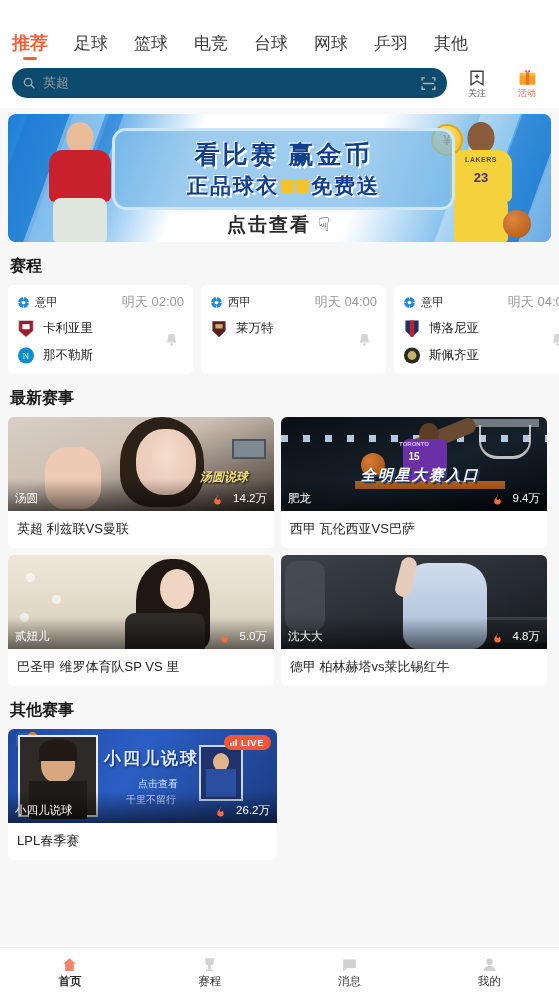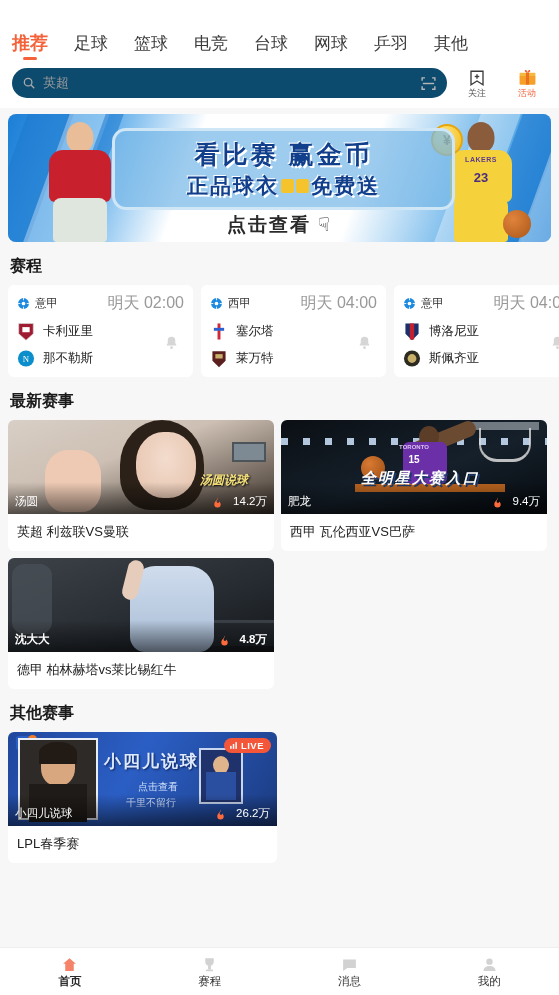--- a/index.html
+++ b/index.html
@@ -95,21 +95,21 @@
   .sec-title { font-size: 16px; font-weight: bold; color: #1a1a1a; padding: 14px 10px 8px 10px; }
 
   
   .sched-scroll { display: flex; gap: 8px; padding: 0 8px; overflow: hidden; }
   .sched-card {
     flex: 0 0 185px; background: #fff; border-radius: 6px; padding: 8px 9px 9px 9px;
     position: relative; min-height: 86px;
   }
   .sc-top { display: flex; align-items: center; gap: 5px; }
   .sc-league { font-size: 11.5px; color: #333; }
-  .sc-time { font-size: 16px; color: #999; margin-left: auto; }
+  .sc-time { font-size: 13px; color: #999; margin-left: auto; }
   .sc-team { display: flex; align-items: center; gap: 8px; margin-top: 8px; }
   .sc-team .nm { font-size: 12.5px; color: #222; }
   .crest { width: 18px; height: 19px; flex: 0 0 18px; }
   .bell { position: absolute; right: 14px; bottom: 22px; }
 
   
   .grid { display: flex; flex-wrap: wrap; gap: 7px; padding: 0 8px; }
   .vcard { width: 266px; background: #fff; border-radius: 6px; overflow: hidden; }
   .vcard.single { width: 269px; }
   .thumb { position: relative; height: 94px; overflow: hidden; }
@@ -153,21 +153,21 @@
   .th2 .wm { left: 30%; bottom: 26px; font-size: 15px; color: #fff; letter-spacing:2px; text-shadow: 2px 2px 0 #1b3a6b; }
   .th2 .wmbar { position:absolute; left:28%; bottom:22px; width:150px; height:8px; background:#d4701f; opacity:.85; }
 
   .th3 { background: linear-gradient(150deg,#e8e0d2 0%,#ded5c4 55%,#c9bfab 100%); }
   .th3 .wall { position:absolute; inset:0; background: linear-gradient(180deg,#efe7d9,#d6ccba); }
   .th3 .fig-hair { position:absolute; left:48%; top:4px; width:74px; height:90px; border-radius:46% 46% 14% 14%; background:#1f1812; }
   .th3 .fig-face { position:absolute; left:57%; top:14px; width:34px; height:40px; border-radius:50%; background:#f0d5c2; }
   .th3 .fig-coat { position:absolute; left:44%; top:58px; width:80px; height:40px; border-radius:10px 10px 0 0; background:#2e2a28; }
   .th3 .bokeh { position:absolute; width:9px; height:9px; border-radius:50%; background:rgba(255,255,255,.6); }
 
-  .th4 { background: linear-gradient(160deg,#3d4248 0%,#262b31 60%,#15181c 100%); font-weight: bold; }
+  .th4 { background: linear-gradient(160deg,#3d4248 0%,#262b31 60%,#15181c 100%); }
   .th4 .dress { position:absolute; left:46%; top:8px; width:84px; height:86px; border-radius:30% 30% 18% 18%; background: linear-gradient(180deg,#cfdced,#a9bdd6); }
   .th4 .arm { position:absolute; left:44%; top:2px; width:16px; height:40px; border-radius:8px; background:#e6cdbb; transform:rotate(14deg); }
   .th4 .bench { position:absolute; right:0; bottom:6px; width:120px; height:26px; background:#23282d; border-top:3px solid #3a4047; }
   .th4 .blur { position:absolute; left:4px; top:6px; width:40px; height:70px; border-radius:12px; background:#4a5159; opacity:.7; }
 
   .th5 { background: linear-gradient(120deg,#20479c 0%,#2b5ec4 45%,#1c3c82 100%); }
   .th5 .portrait { position:absolute; left:10px; top:6px; width:80px; height:82px; background:#2e2a27; border:2px solid #e9eef6; }
   .th5 .p-head { position:absolute; left:50%; transform:translateX(-50%); top:8px; width:34px; height:38px; border-radius:46%; background:#d8a77f; }
   .th5 .p-hair { position:absolute; left:50%; transform:translateX(-50%); top:2px; width:38px; height:22px; border-radius:50% 50% 0 0; background:#221a14; }
   .th5 .p-body { position:absolute; left:50%; transform:translateX(-50%); top:44px; width:58px; height:38px; background:#1f1b18; }
@@ -327,27 +327,20 @@
 
     <div class="sched-card">
       <div class="sc-top">
         <svg width="13" height="13" viewBox="0 0 24 24">
           <circle cx="12" cy="12" r="10" fill="#1d8ae0"></circle>
             <circle cx="12" cy="12" r="3.4" fill="#fff"></circle>
           <path d="M12 2v4M12 18v4M2 12h4M18 12h4" stroke="#fff" stroke-width="1.6"></path>
         </svg>
         <span class="sc-league">西甲</span>
         <span class="sc-time">明天 04:00</span>
-      </div>
-      <div class="sc-team">
-        <svg class="crest" viewBox="0 0 24 26">
-          <rect x="10" y="2" width="4" height="22" fill="#d02a3a"></rect>
-          <rect x="5" y="8" width="14" height="4" fill="#2d5fd0"></rect>
-        </svg>
-        <span class="nm">塞尔塔</span>
       </div>
       <div class="sc-team">
         <svg class="crest" viewBox="0 0 24 26">
           <path d="M3 3h18v13l-9 9-9-9z" fill="#5b1f1f"></path>
           <path d="M7 7h10v6H7z" fill="#c9b06a"></path>
         </svg>
         <span class="nm">莱万特</span>
       </div>
       <span class="bell">
         <svg width="15" height="16" viewBox="0 0 24 24" fill="#d6d6d6">
@@ -432,20 +425,41 @@
         <span class="heat">
           <svg width="11" height="12" viewBox="0 0 24 24" fill="#ff6a3d">
             <path d="M13 2c1 4-3 5-3 9a3 3 0 0 0 6 0c2 2 3 4 3 6a7 7 0 0 1-14 0c0-6 6-8 8-15z"></path>
           </svg>
           <span>9.4万</span>
         </span>
       </div>
       <div class="vtitle">西甲 瓦伦西亚VS巴萨</div>
     </div>
 
+    <div class="vcard">
+      <div class="thumb th3">
+        <div class="wall"></div>
+        <div class="bokeh" style="left:18px;top:18px"></div>
+        <div class="bokeh" style="left:44px;top:40px"></div>
+        <div class="bokeh" style="left:12px;top:58px"></div>
+        <div class="fig-hair"></div>
+          <div class="fig-face"></div>
+          <div class="fig-coat"></div>
+        <div class="wm"></div>
+        <div class="shade"></div>
+        <span class="streamer">贰妞儿</span>
+        <span class="heat">
+          <svg width="11" height="12" viewBox="0 0 24 24" fill="#ff6a3d">
+            <path d="M13 2c1 4-3 5-3 9a3 3 0 0 0 6 0c2 2 3 4 3 6a7 7 0 0 1-14 0c0-6 6-8 8-15z"></path>
+          </svg>
+          <span>5.0万</span>
+        </span>
+      </div>
+      <div class="vtitle">巴圣甲 维罗体育队SP VS 里</div>
+    </div>
 
     <div class="vcard">
       <div class="thumb th4">
         <div class="blur"></div>
           <div class="bench"></div>
         <div class="dress"></div>
           <div class="arm"></div>
         <div class="wm"></div>
         <div class="shade"></div>
         <span class="streamer">沈大大</span>

